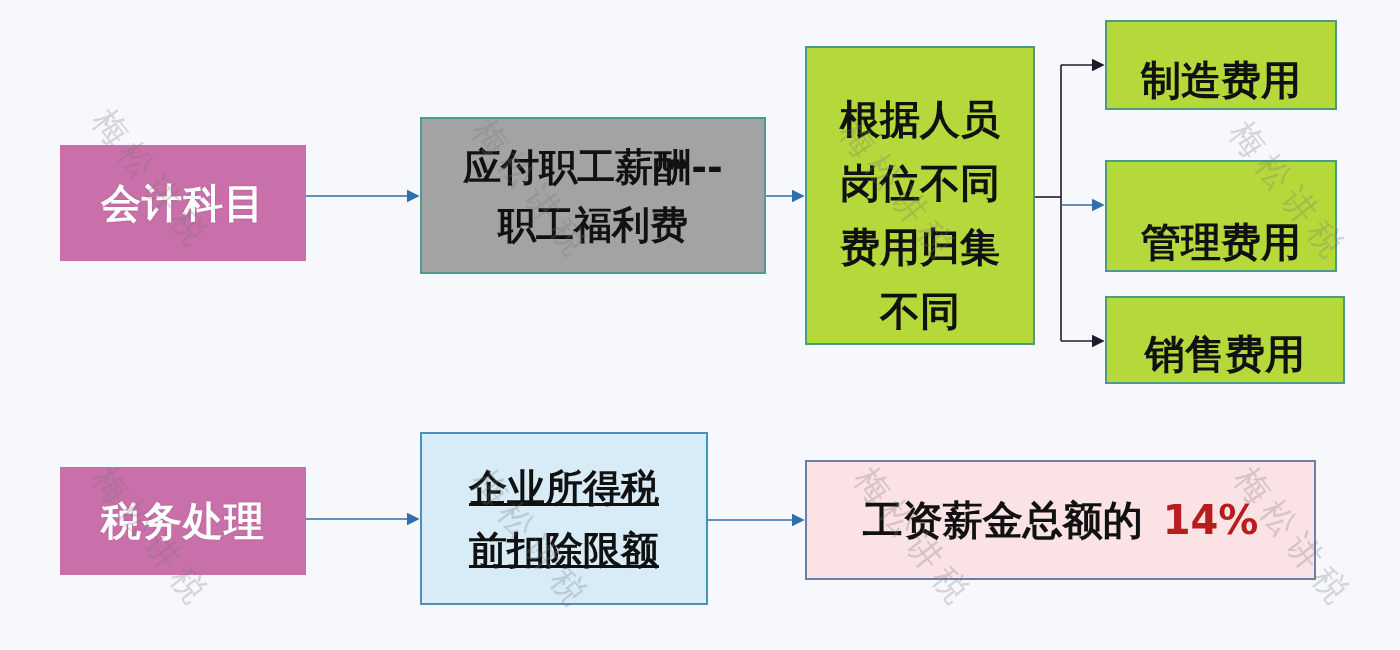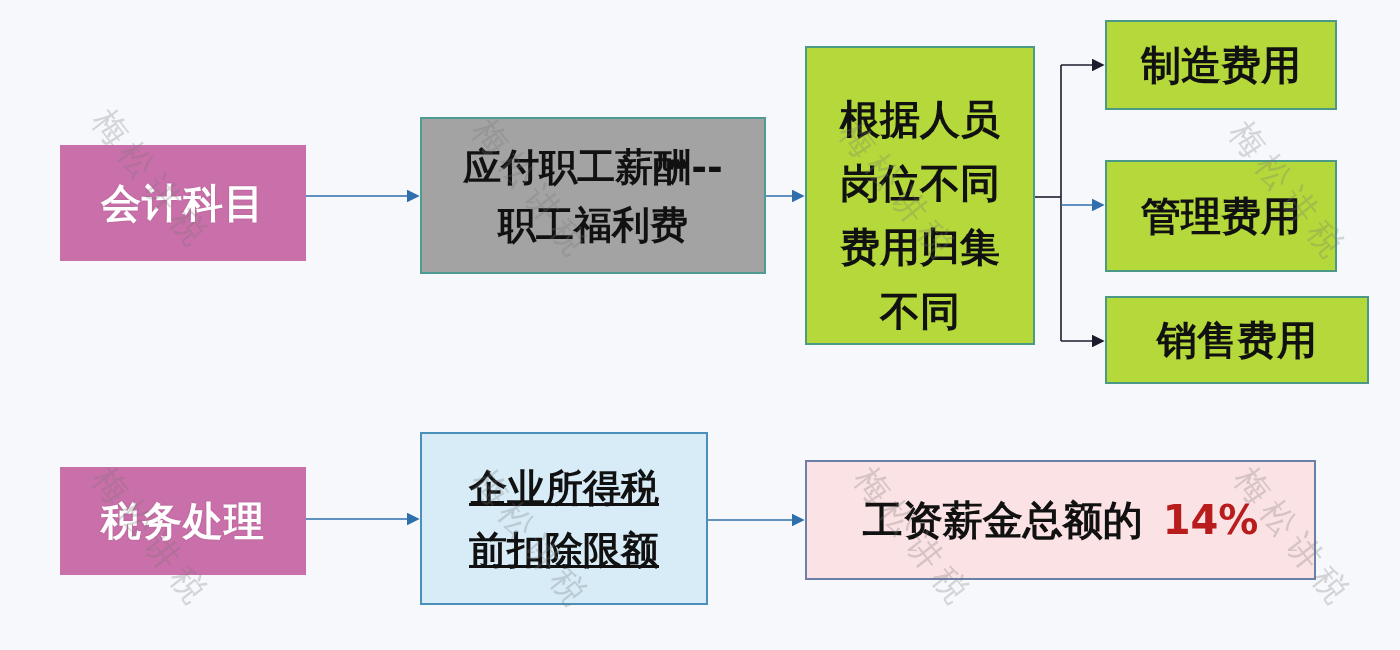--- a/index.html
+++ b/index.html
@@ -13,21 +13,21 @@
   .box {
     position: absolute; box-sizing: border-box;
     display: flex; align-items: center; justify-content: center;
     text-align: center; font-weight: bold;
   }
   .box .txt { display: block; white-space: pre-line; }
   .pink-solid { background: #c96fa9; color: #ffffff; font-size: 40px; letter-spacing: 1px; }
   .pink-solid .txt { text-shadow: 0 0 2px rgba(0,0,0,0.15); }
   .yellow { background: #a3a3a3; border: 2px solid #4f9a93; color: #111; font-size: 38px; line-height: 58px; }
   .green { background: #b5d93a; border: 2px solid #4a9a86; color: #111; font-size: 40px; line-height: 64px; }
-  .green-sm { background: #b5d93a; border: 2px solid #4a9a86; color: #111; font-size: 40px; }
+  .green-sm { background: #b5d93a; border: 2px solid #4a9a86; color: #111; font-size: 40px; align-items: flex-end; }
   .blue { background: #d7ecf7; border: 2px solid #4a90b8; color: #111; font-size: 38px; line-height: 62px; text-decoration: underline; }
   .pinklight { background: #fbe2e4; border: 2px solid #6b7fa8; color: #111; font-size: 40px; gap: 20px; }
   .red { color: #b91c1c; }
   svg.lines { position: absolute; left: 0; top: 0; }
   .wm {
     position: absolute; color: rgba(120,120,120,0.28);
     font-size: 34px; font-weight: normal; transform: rotate(52deg);
     transform-origin: left top; white-space: nowrap; letter-spacing: 8px;
     pointer-events: none;
   }
@@ -78,21 +78,21 @@
 费用归集
 不同</span>
   </div>
 
   <div class="box green-sm" style="left:1105px;top:20px;width:232px;height:90px;">
     <span class="txt">制造费用</span>
   </div>
   <div class="box green-sm" style="left:1105px;top:160px;width:232px;height:112px;">
     <span class="txt">管理费用</span>
   </div>
-  <div class="box green-sm" style="left:1105px;top:296px;width:264px;height:88px;">
+  <div class="box green-sm" style="left:1105px;top:296px;width:240px;height:88px;">
     <span class="txt">销售费用</span>
   </div>
 
   <div class="box pink-solid" style="left:60px;top:467px;width:246px;height:108px;">
     <span class="txt">税务处理</span>
   </div>
 
   <div class="box blue" style="left:420px;top:432px;width:288px;height:173px;">
     <span class="txt">企业所得税
 前扣除限额</span>

